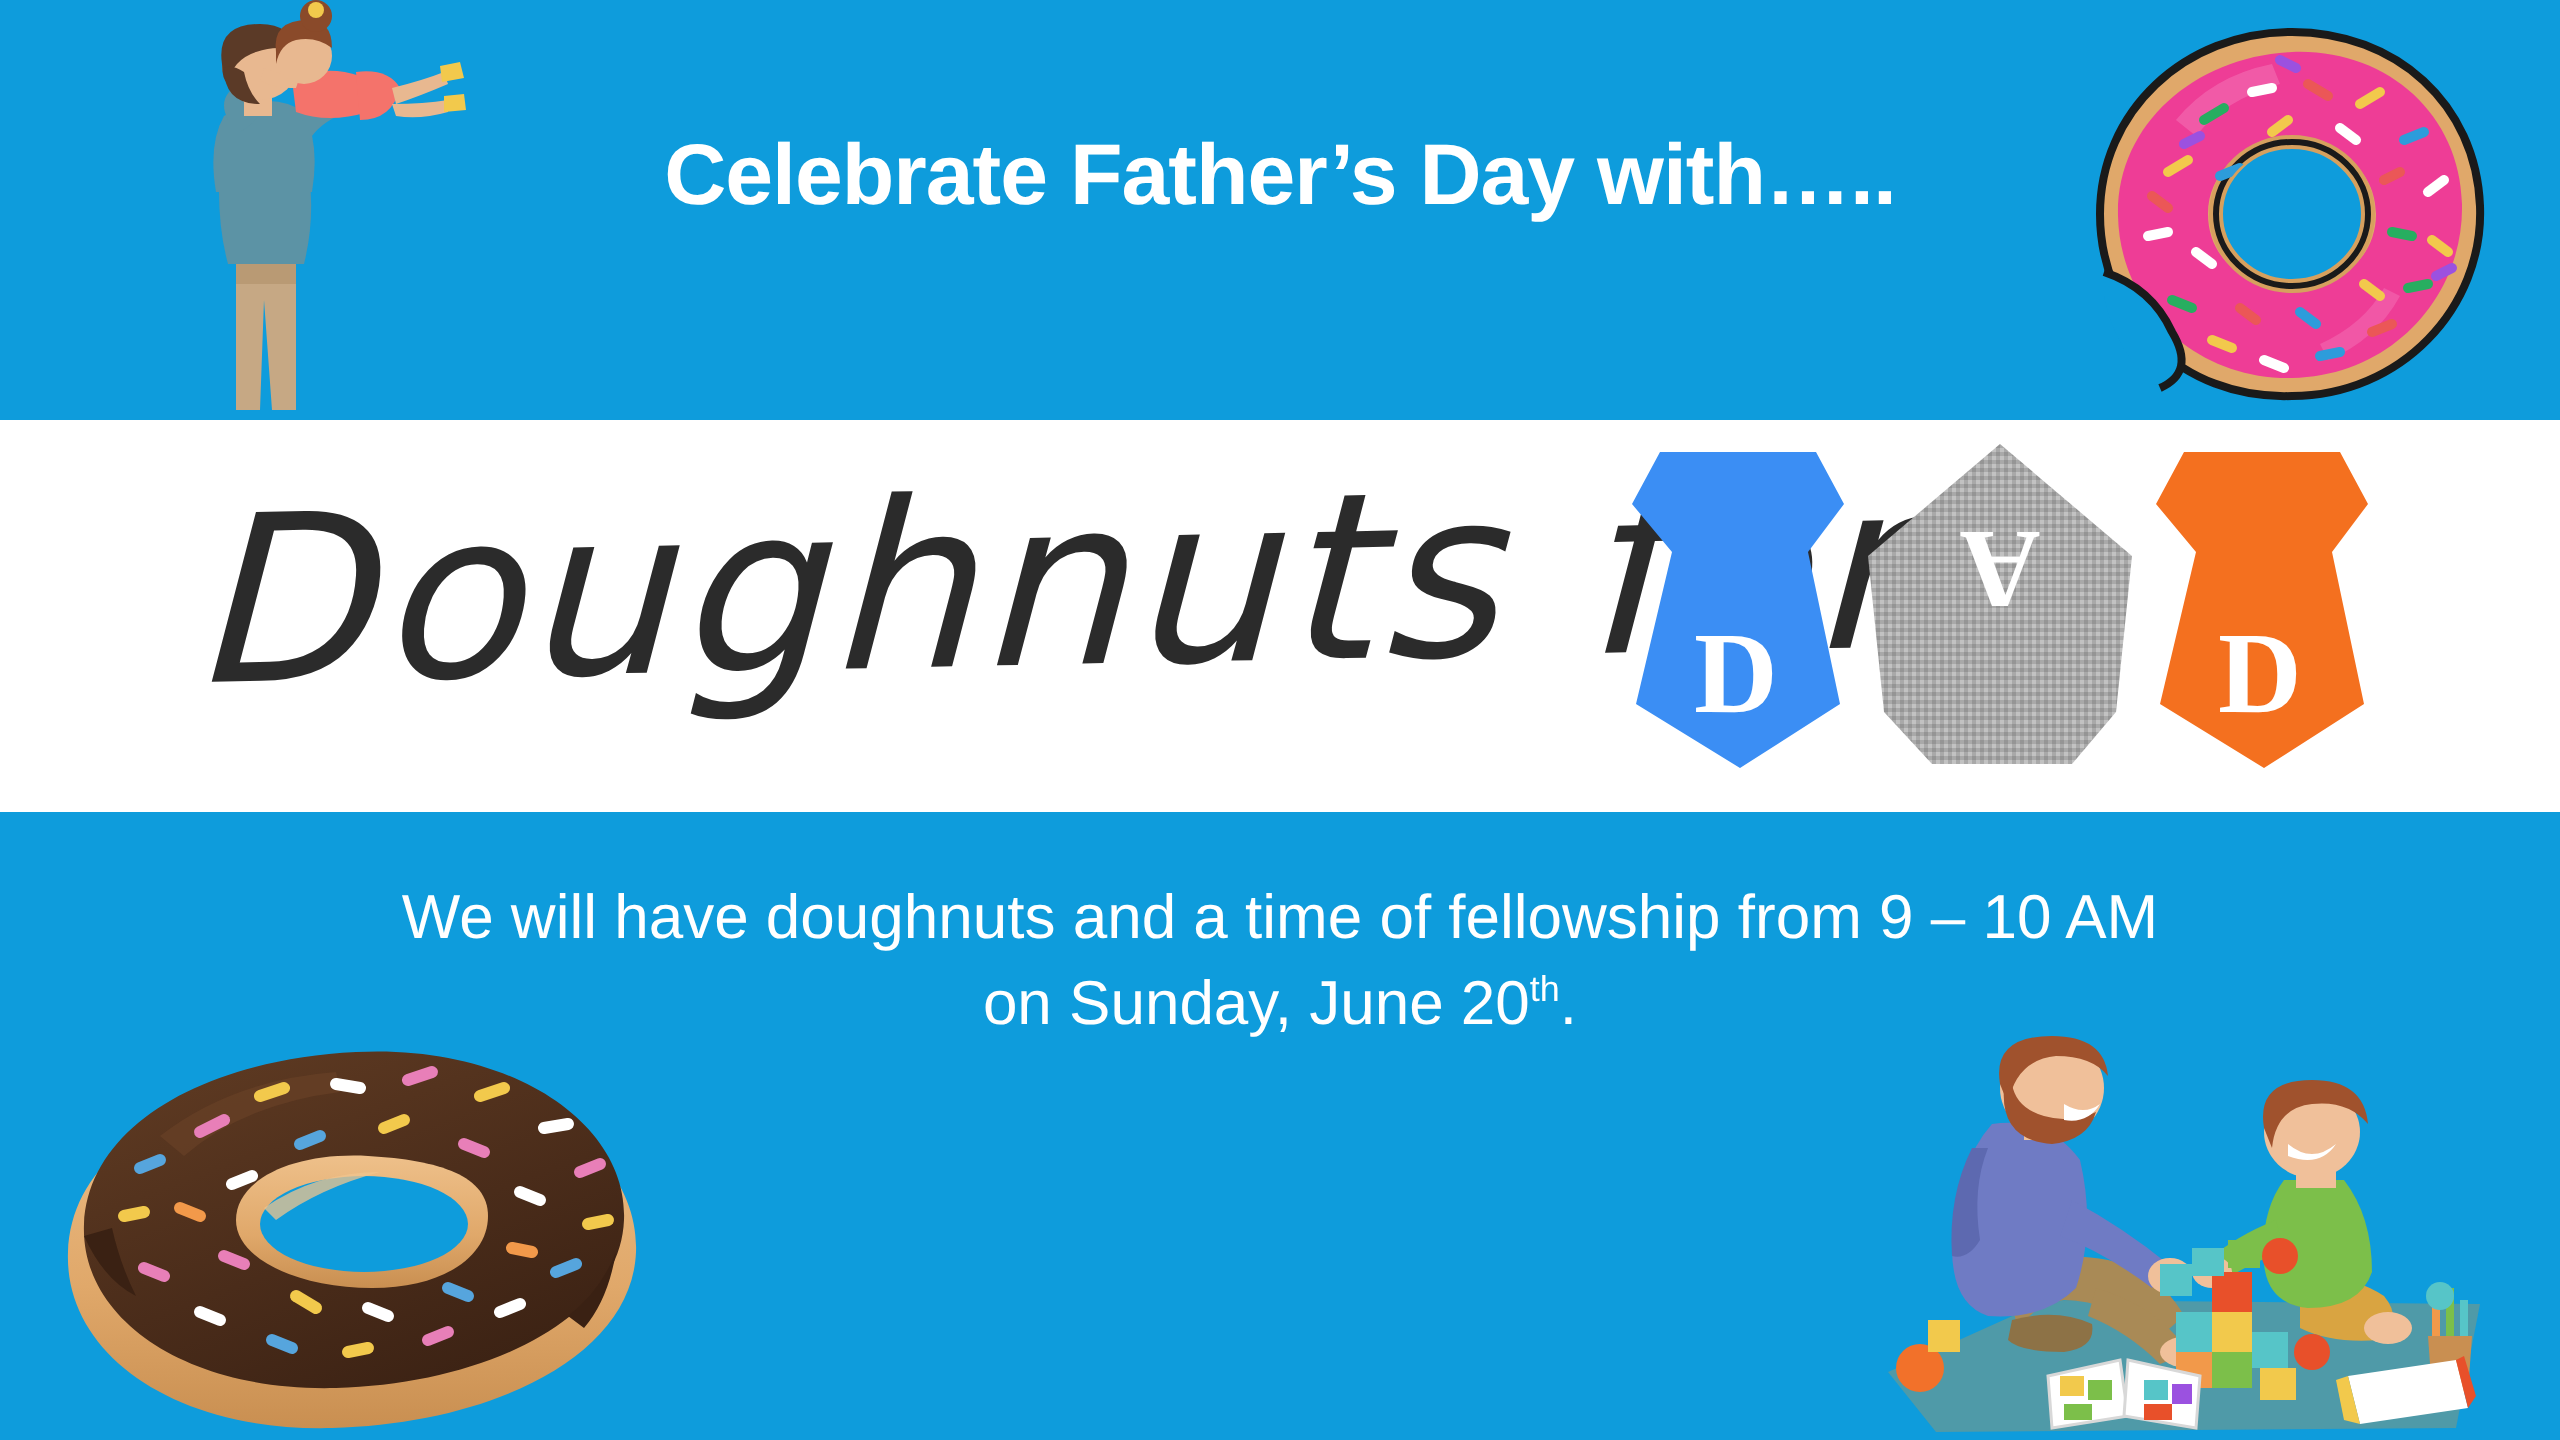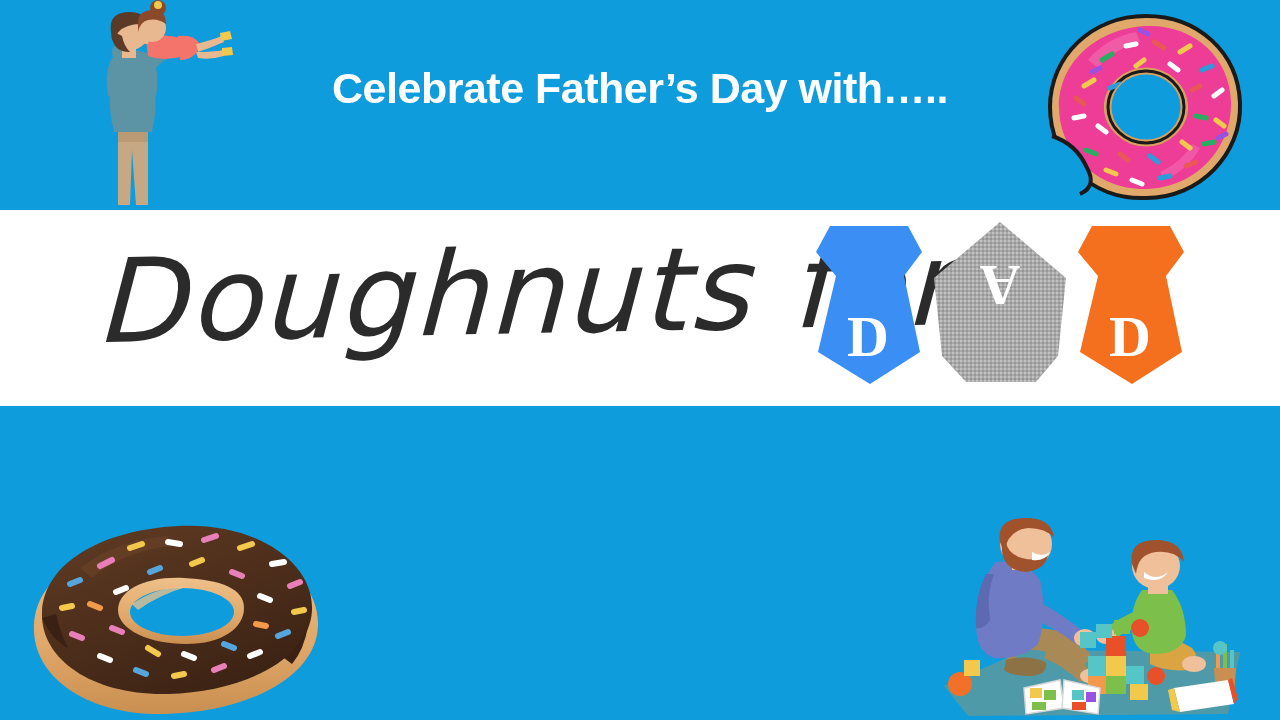--- a/index.html
+++ b/index.html
@@ -240,20 +240,24 @@
         </g>
       </g>
 
       <g>
         <path d="M292 10 L370 10 L384 36 L366 60 L382 136 L332 168 L280 136 L298 60 L278 36 Z" fill="#f4701f"></path>
         <text x="330" y="140" font-family="'Liberation Serif', serif" font-size="58" font-weight="bold" fill="#ffffff" text-anchor="middle">D</text>
       </g>
     </svg>
   </div>
 
+  <div class="body-text">
+    <span>We will have doughnuts and a time of fellowship from 9 – 10 AM</span><br>
+    <span>on Sunday, June 20</span><sup>th</sup><span>.</span>
+  </div>
 
   <div class="art art-choc-donut">
     <svg viewBox="0 0 296 212" width="296" height="212">
       <defs>
         <clipPath id="chocRing">
           <path d="M148 18 C228 14 288 58 286 108 C284 160 216 192 140 194
                    C64 196 10 158 12 110 C14 60 72 22 148 18 Z
                    M156 74 C126 72 96 84 94 102 C92 120 120 132 152 132
                    C184 132 210 120 212 102 C214 84 186 76 156 74 Z"></path>
         </clipPath>

